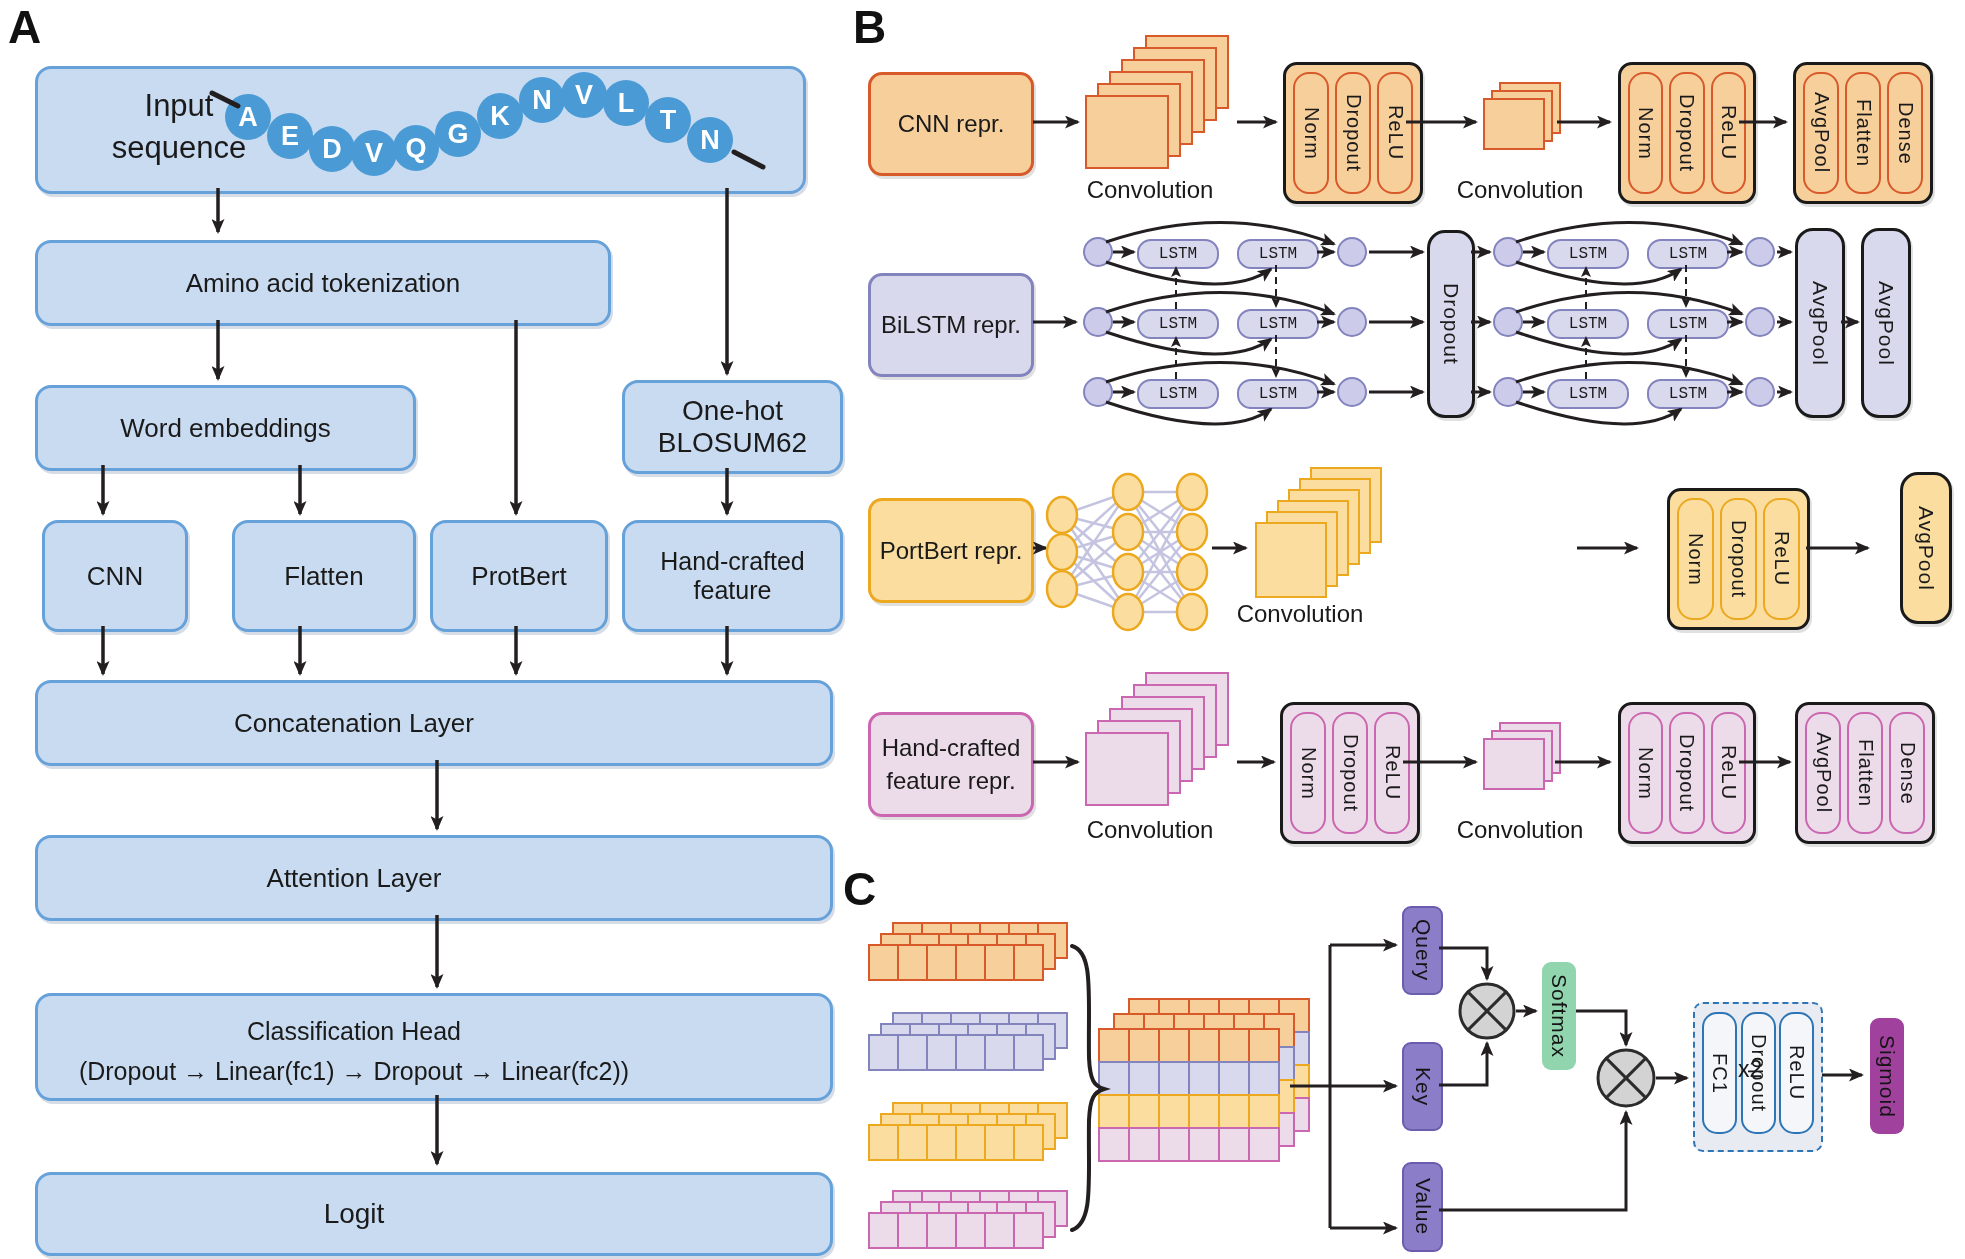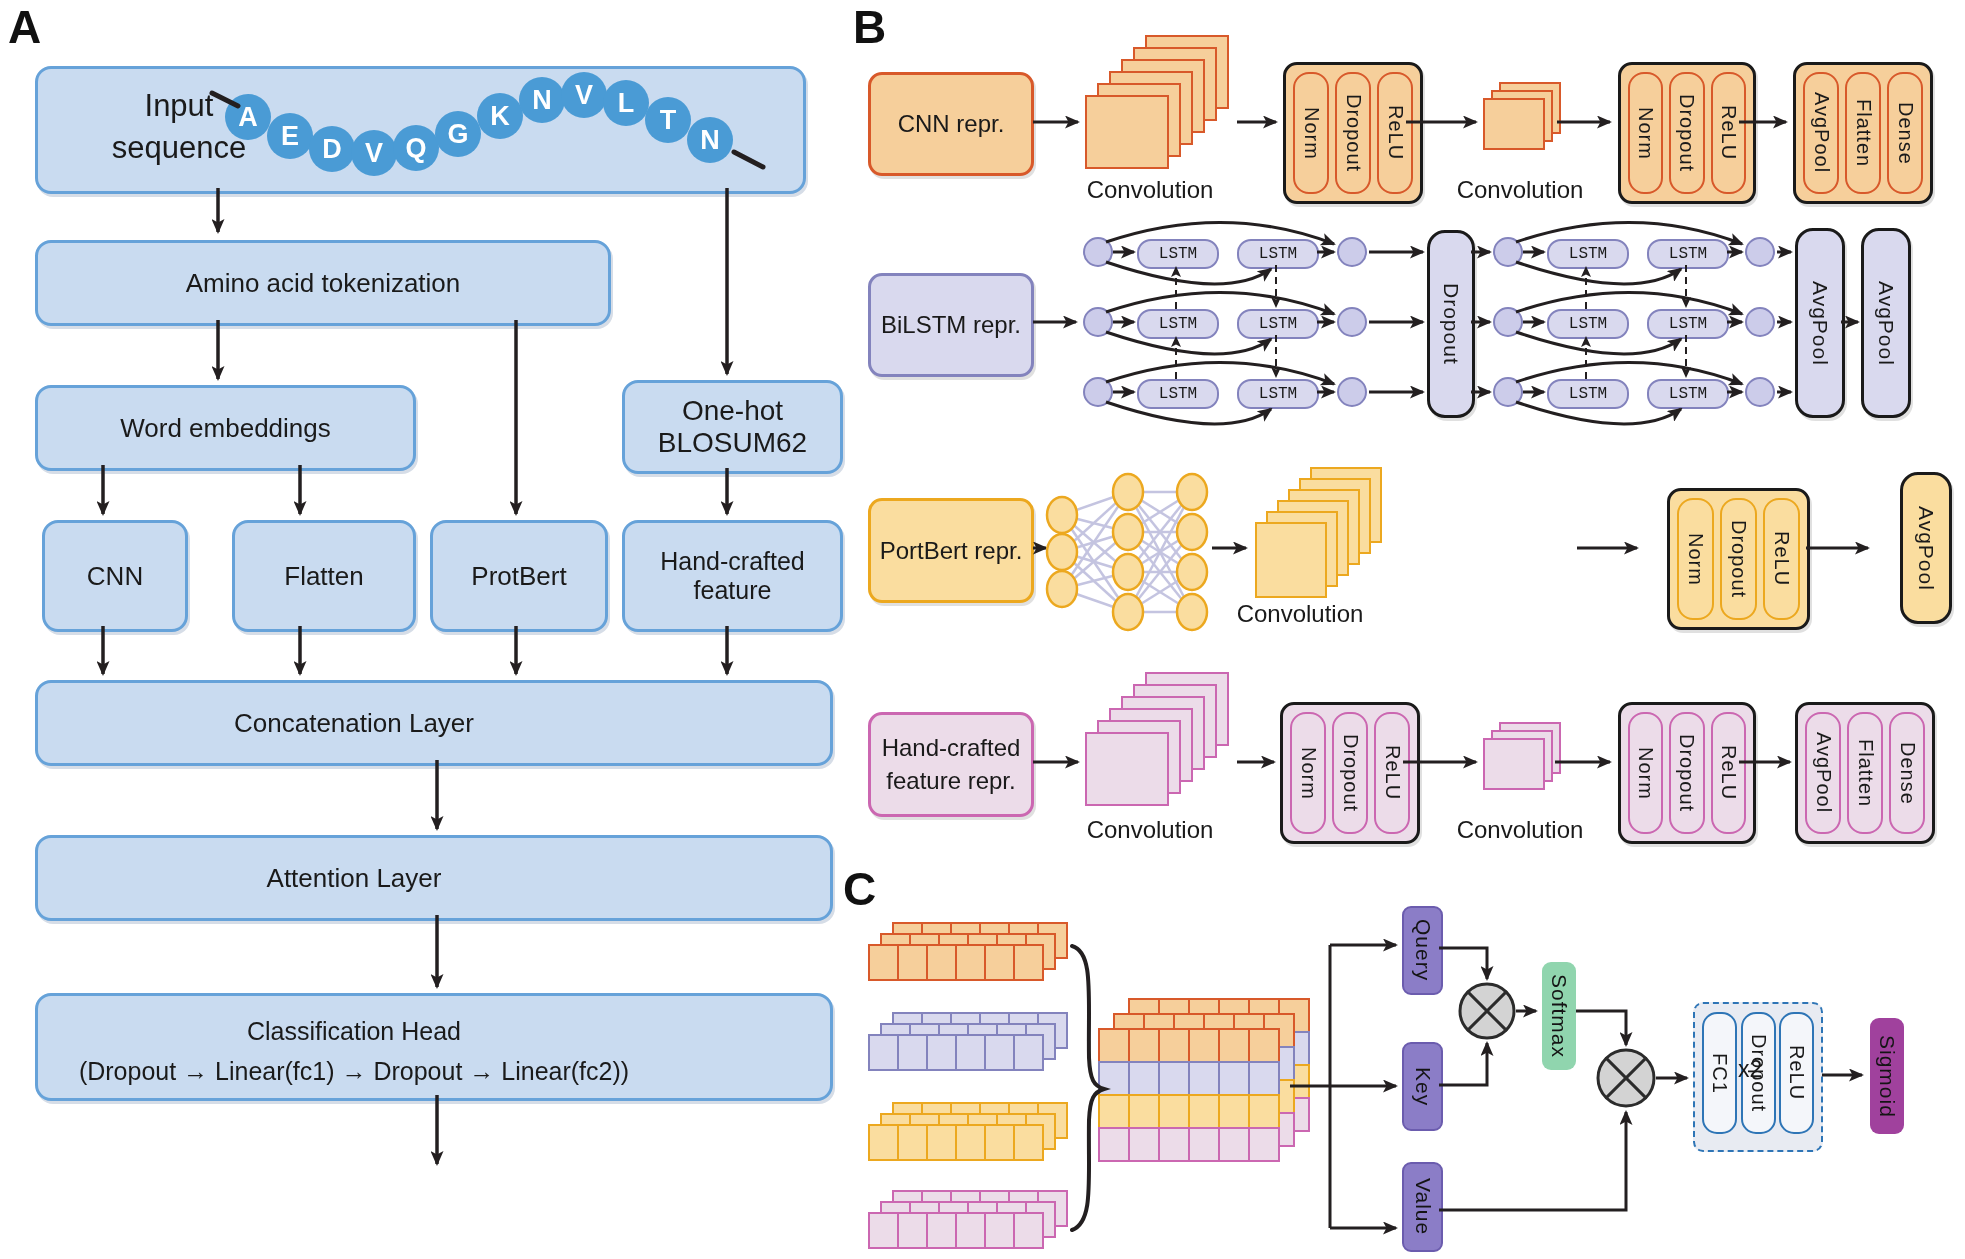--- a/index.html
+++ b/index.html
@@ -123,20 +123,23 @@
     <span>Concatenation Layer</span>
   </div>
   <div class="abox pad-r" style="left:35px;top:835px;width:792px;height:80px;font-size:26px;">
     <span>Attention Layer</span>
   </div>
   <div class="abox pad-r" style="left:35px;top:993px;width:792px;height:102px;font-size:25px;">
     <div style="text-align:center;line-height:1.6;margin-top:7px;">
       <div>Classification Head</div>
       <div>(Dropout → Linear(fc1) → Dropout → Linear(fc2))</div>
     </div>
+  </div>
+  <div class="abox pad-r" style="left:35px;top:1172px;width:792px;height:78px;font-size:28px;">
+    <span>Logit</span>
   </div>
 
   <div class="repr c-orange" style="left:868px;top:72px;width:160px;height:98px;">
     <span>CNN repr.</span>
   </div>
   <div class="repr c-lav" style="left:868px;top:273px;width:160px;height:98px;">
     <span>BiLSTM repr.</span>
   </div>
   <div class="repr c-gold" style="left:868px;top:498px;width:160px;height:99px;">
     <span>PortBert repr.</span>

